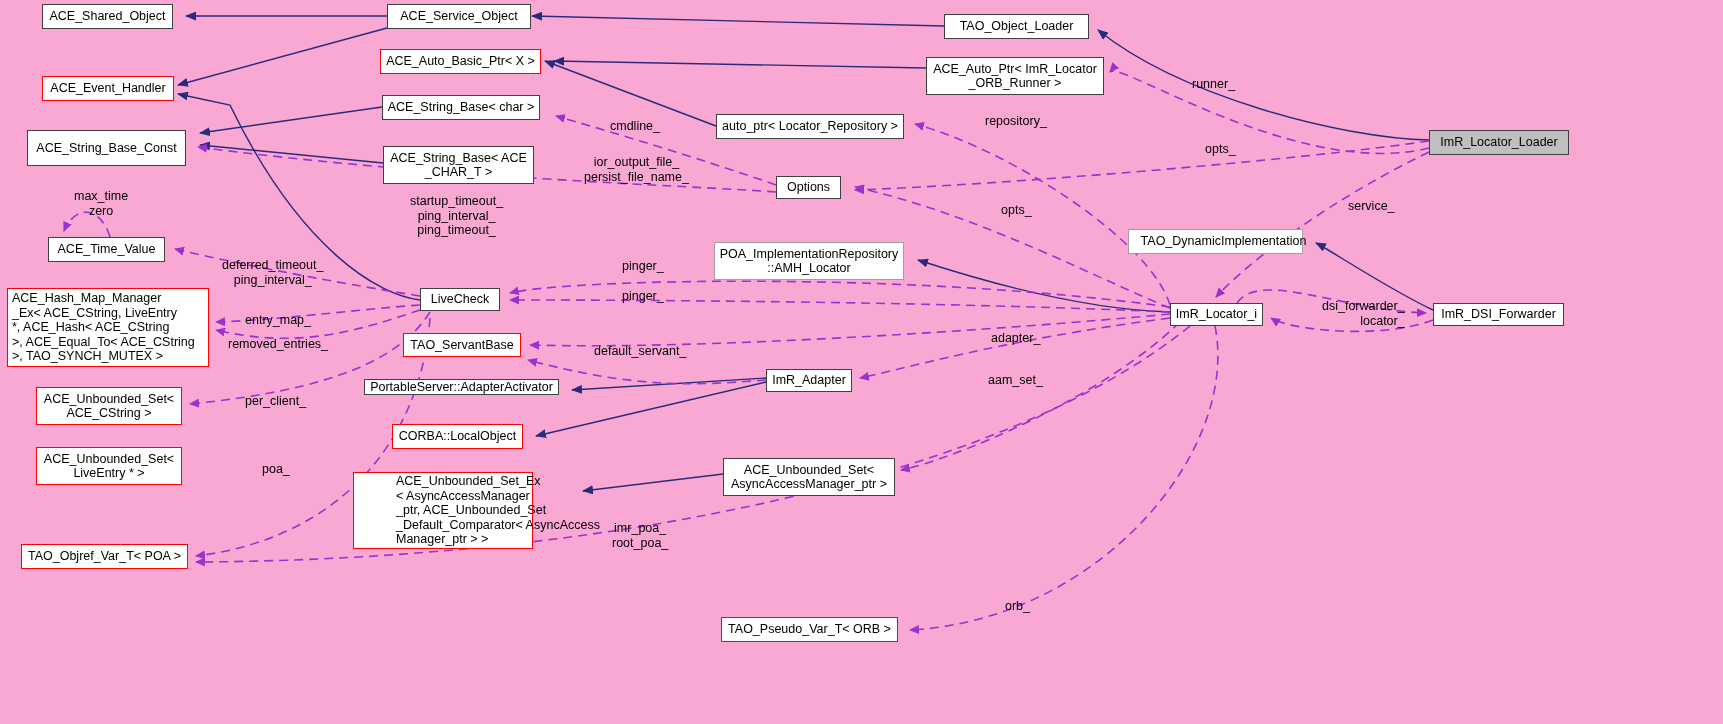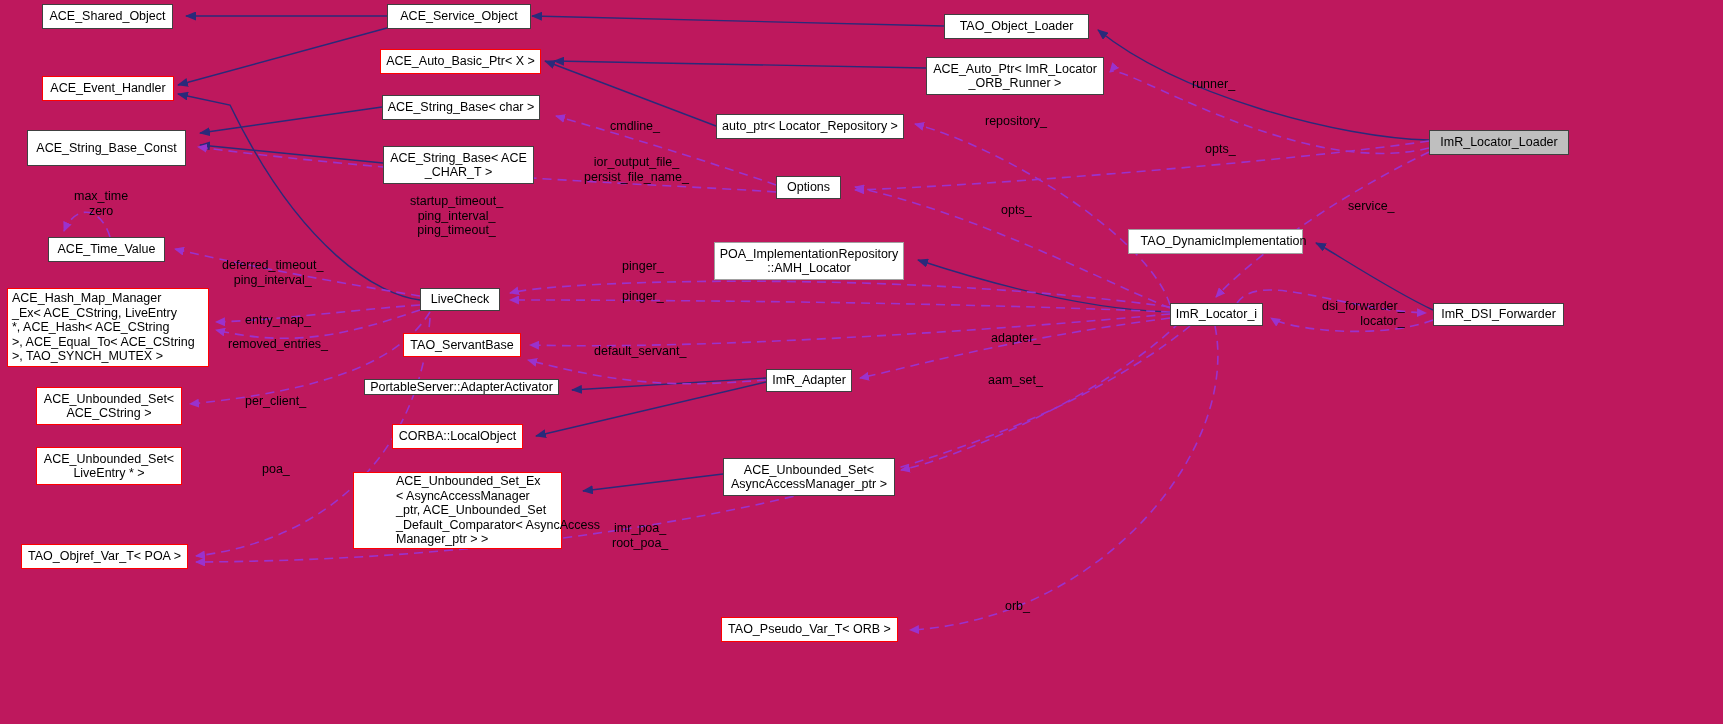--- a/index.html
+++ b/index.html
@@ -1,18 +1,18 @@
 <!DOCTYPE html>
 <html><head>
 <meta charset="utf-8">
 <title>ImR_Locator_Loader Collaboration Diagram</title>
 <style>
   html,body{margin:0;padding:0;background:#ffffff;}
   body{font-family:"Liberation Sans","DejaVu Sans",sans-serif;}
-  #canvas{position:relative;width:1723px;height:724px;background:#be185d;overflow:hidden;}
+  #canvas{position:relative;width:1723px;height:724px;background:#f9a8d4;overflow:hidden;}
   svg#edges{position:absolute;left:0;top:0;width:1723px;height:724px;}
   .node{
     position:absolute;
     box-sizing:border-box;
     background:#ffffff;
     border:1px solid #404040;
     font-size:12.5px;
     line-height:14.5px;
     color:#000000;
     text-align:center;
@@ -124,21 +124,21 @@
   <div class="node red" style="left:403px;top:333px;width:118px;height:24px;">TAO_ServantBase</div>
   <div class="node plain" style="left:364px;top:379px;width:195px;height:16px;">PortableServer::AdapterActivator</div>
   <div class="node plain" style="left:766px;top:369px;width:86px;height:23px;">ImR_Adapter</div>
   <div class="node red" style="left:36px;top:387px;width:146px;height:38px;">ACE_Unbounded_Set&lt;
 ACE_CString &gt;</div>
   <div class="node red" style="left:392px;top:424px;width:131px;height:25px;">CORBA::LocalObject</div>
   <div class="node red" style="left:36px;top:447px;width:146px;height:38px;">ACE_Unbounded_Set&lt;
 LiveEntry * &gt;</div>
   <div class="node plain" style="left:723px;top:458px;width:172px;height:38px;">ACE_Unbounded_Set&lt;
 AsyncAccessManager_ptr &gt;</div>
-  <div class="node red" style="left:353px;top:472px;width:209px;height:77px;text-align:left;justify-content:flex-start;padding-left:42px;">ACE_Unbounded_Set_Ex
+  <div class="node red" style="left:353px;top:472px;width:180px;height:77px;text-align:left;justify-content:flex-start;padding-left:42px;">ACE_Unbounded_Set_Ex
 &lt; AsyncAccessManager
 _ptr, ACE_Unbounded_Set
 _Default_Comparator&lt; AsyncAccess
 Manager_ptr &gt; &gt;</div>
   <div class="node red" style="left:21px;top:544px;width:167px;height:25px;">TAO_Objref_Var_T&lt; POA &gt;</div>
   <div class="node red" style="left:721px;top:617px;width:177px;height:25px;">TAO_Pseudo_Var_T&lt; ORB &gt;</div>
 
   <div class="edge-label" style="left:610px;top:119px;">cmdline_</div>
   <div class="edge-label" style="left:985px;top:114px;">repository_</div>
   <div class="edge-label" style="left:1192px;top:77px;">runner_</div>

